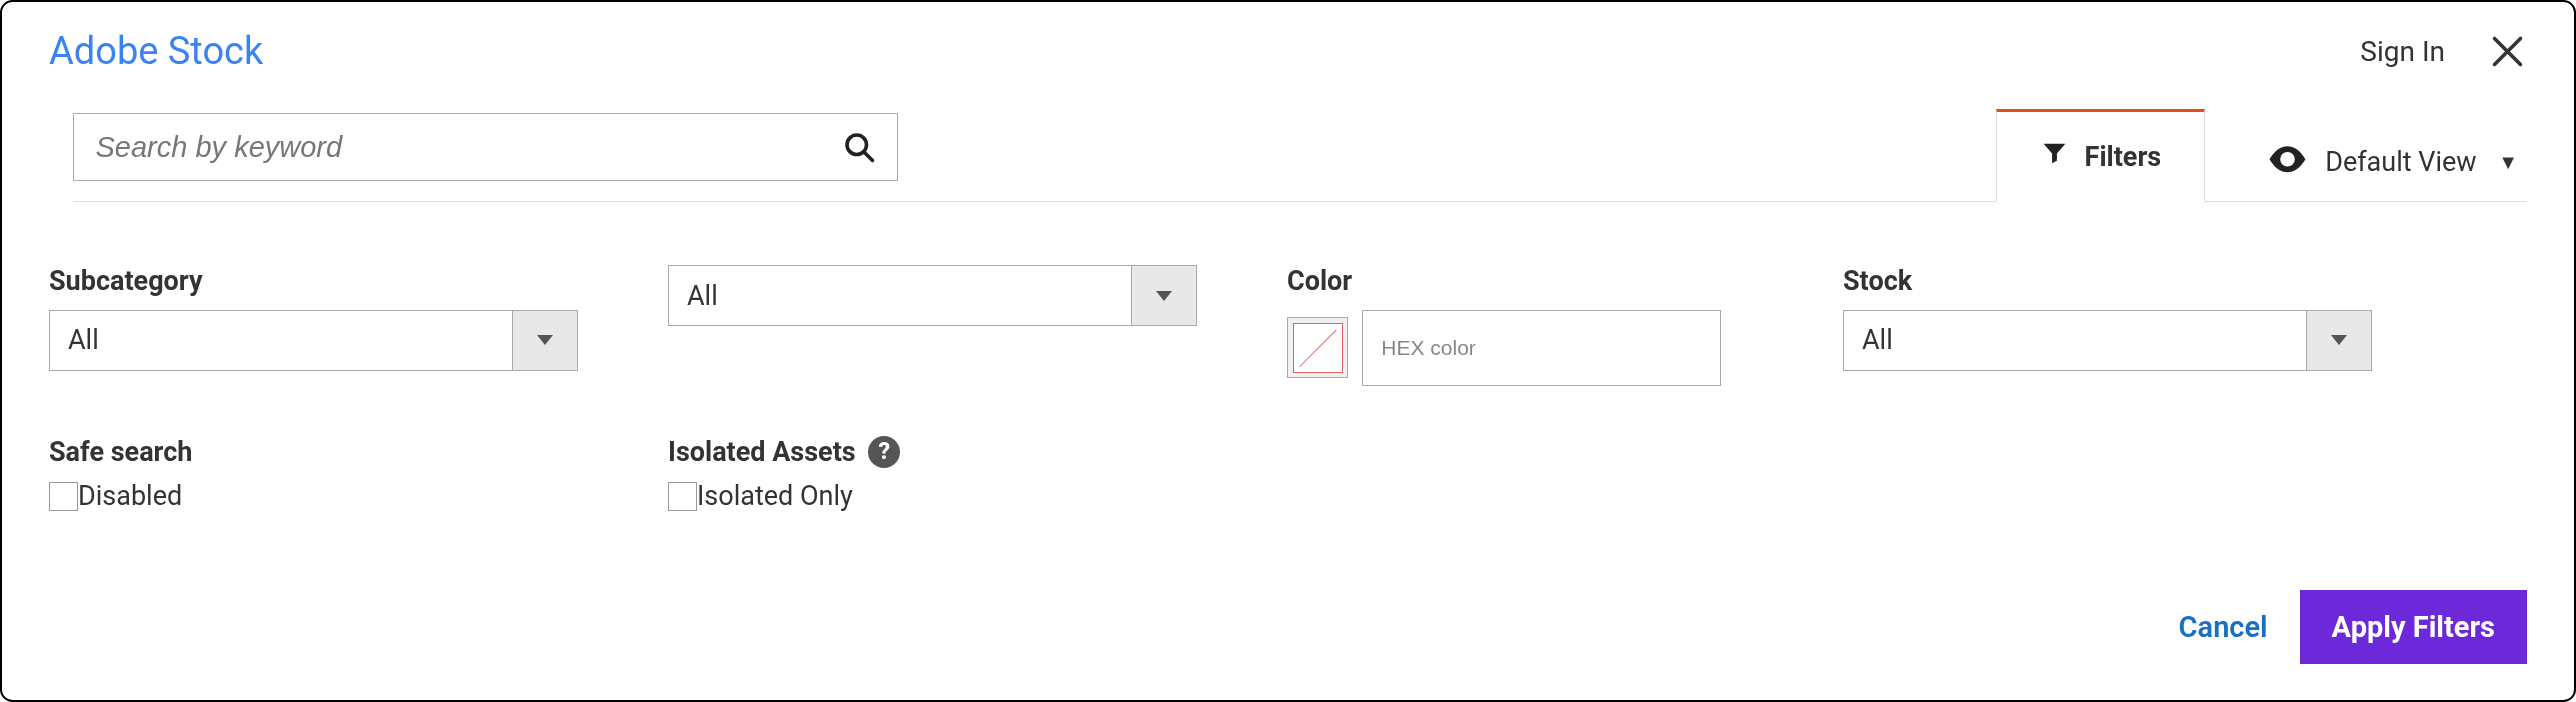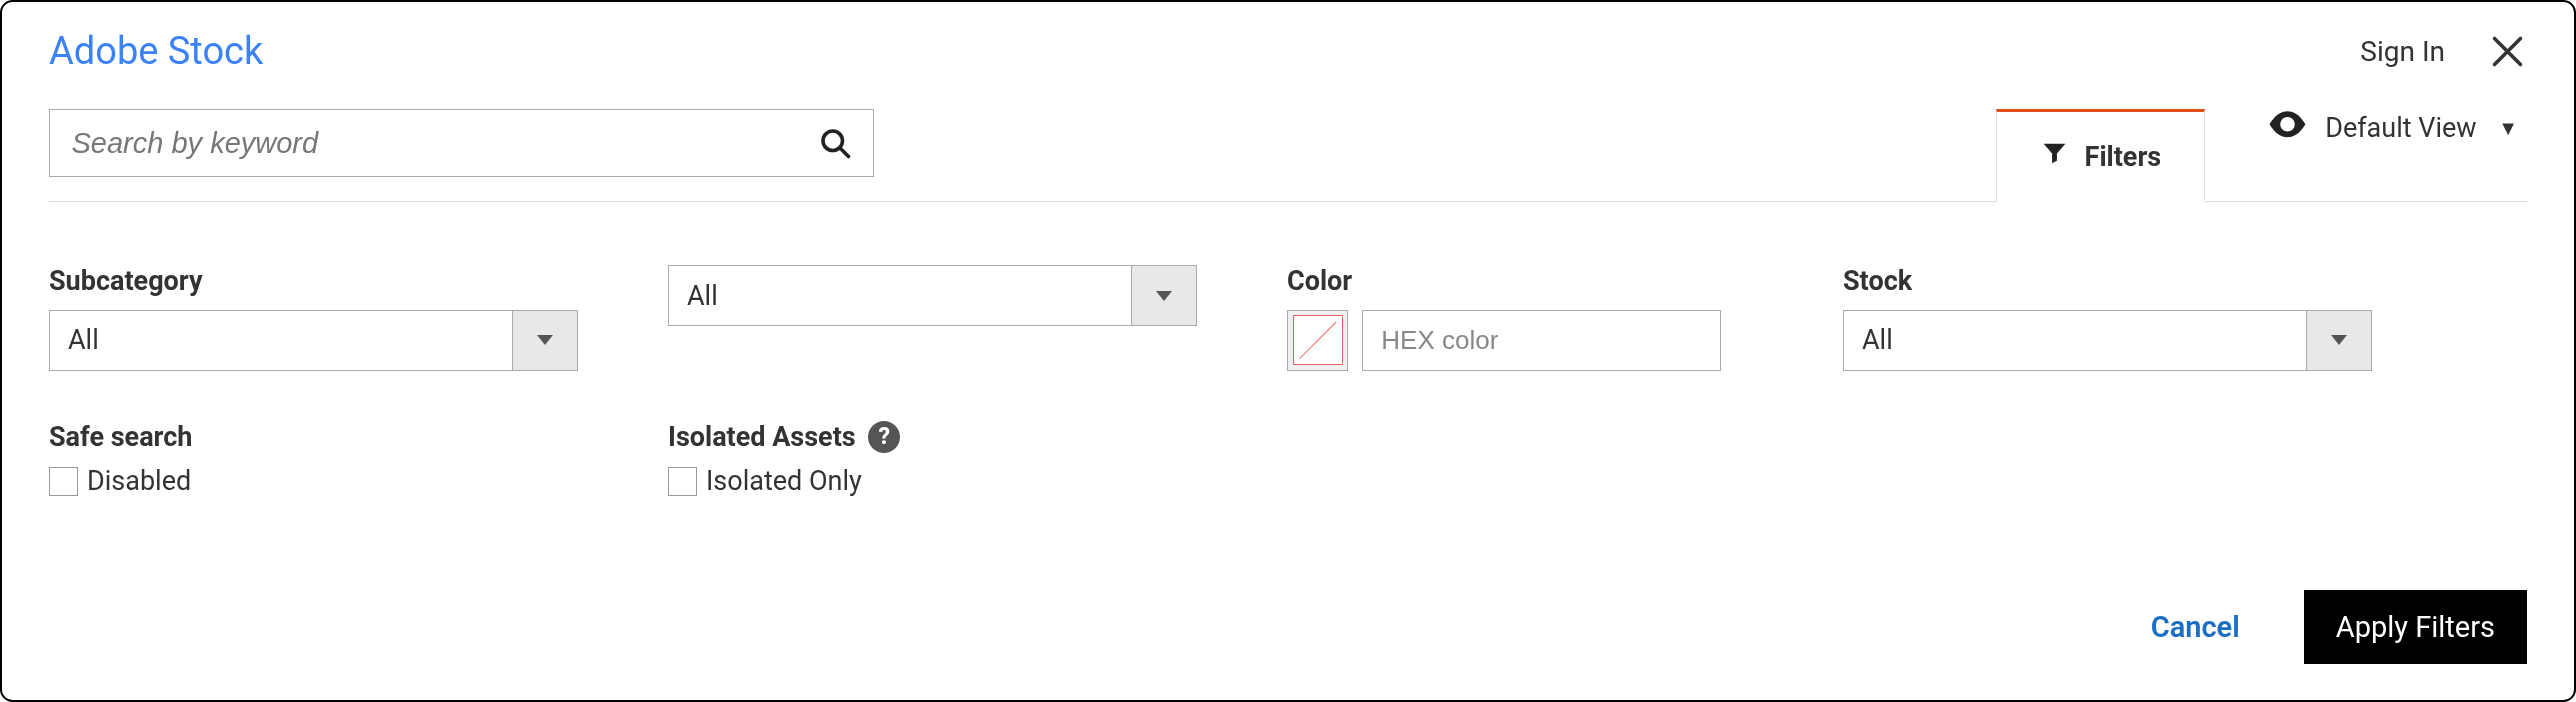--- a/index.html
+++ b/index.html
@@ -38,22 +38,23 @@
     font-size: 28px;
     color: #333;
     cursor: pointer;
   }
   .close-x svg { width: 39px; height: 39px; display:block; }
   .close-x { cursor: pointer; }
 
   .toolbar-row {
     margin-top: 36px;
     display: flex;
-    align-items: flex-start;
+    align-items: flex-end;
     border-bottom: 0.9px solid #ddd;
+    margin-left: 24px;
   }
   .search-wrap {
     position: relative;
     width: 825px;
     margin-bottom: 20px;
   }
   .search-input {
     width: 100%;
     height: 68px;
     border: 0.9px solid #aaa;
@@ -188,37 +189,37 @@
     position: relative;
   }
   .swatch .inner::after {
     content: "";
     position: absolute;
     left: -1.8px; right: -1.8px; top: 50%;
     border-top: 1.8px solid #e56060;
     transform: rotate(-45deg);
   }
   .hex-input {
-    height: 61px;
+    height: 76px;
     width: 359px;
     border: 0.9px solid #aaa;
-    font-size: 26px;
+    font-size: 21px;
     padding: 1px 18px;
     outline: none;
   }
   .hex-input::placeholder { color: #888; }
 
   .filter-row.second {
     margin-top: 50px;
     gap: 90px;
   }
   .check-row {
     display: flex;
     align-items: center;
-    gap: 9px;
+    gap: 0;
     margin-top: 12.6px;
     font-size: 27px;
     cursor: pointer;
   }
   .chk {
     width: 29px; height: 29px;
     border: 0.9px solid #999;
     background: #fff;
   }
 
@@ -230,27 +231,26 @@
     align-items: center;
     gap: 32px;
   }
   .link-btn {
     font-size: 29px;
     color: #1a6fc4;
     font-weight: 600;
     cursor: pointer;
   }
   .primary-btn {
-    background: #000000;
+    background: #6d28d9;
     color: #fff;
     font-size: 29px;
-    font-weight: 400;
+    font-weight: 700;
     padding: 20px 32px;
     cursor: pointer;
-    margin-left: 32px;
   }
 </style>
 </head>
 <body>
 
 <div class="frame">
 
   <div class="header-row">
     <div class="title">Adobe Stock</div>
     <div class="header-right">

